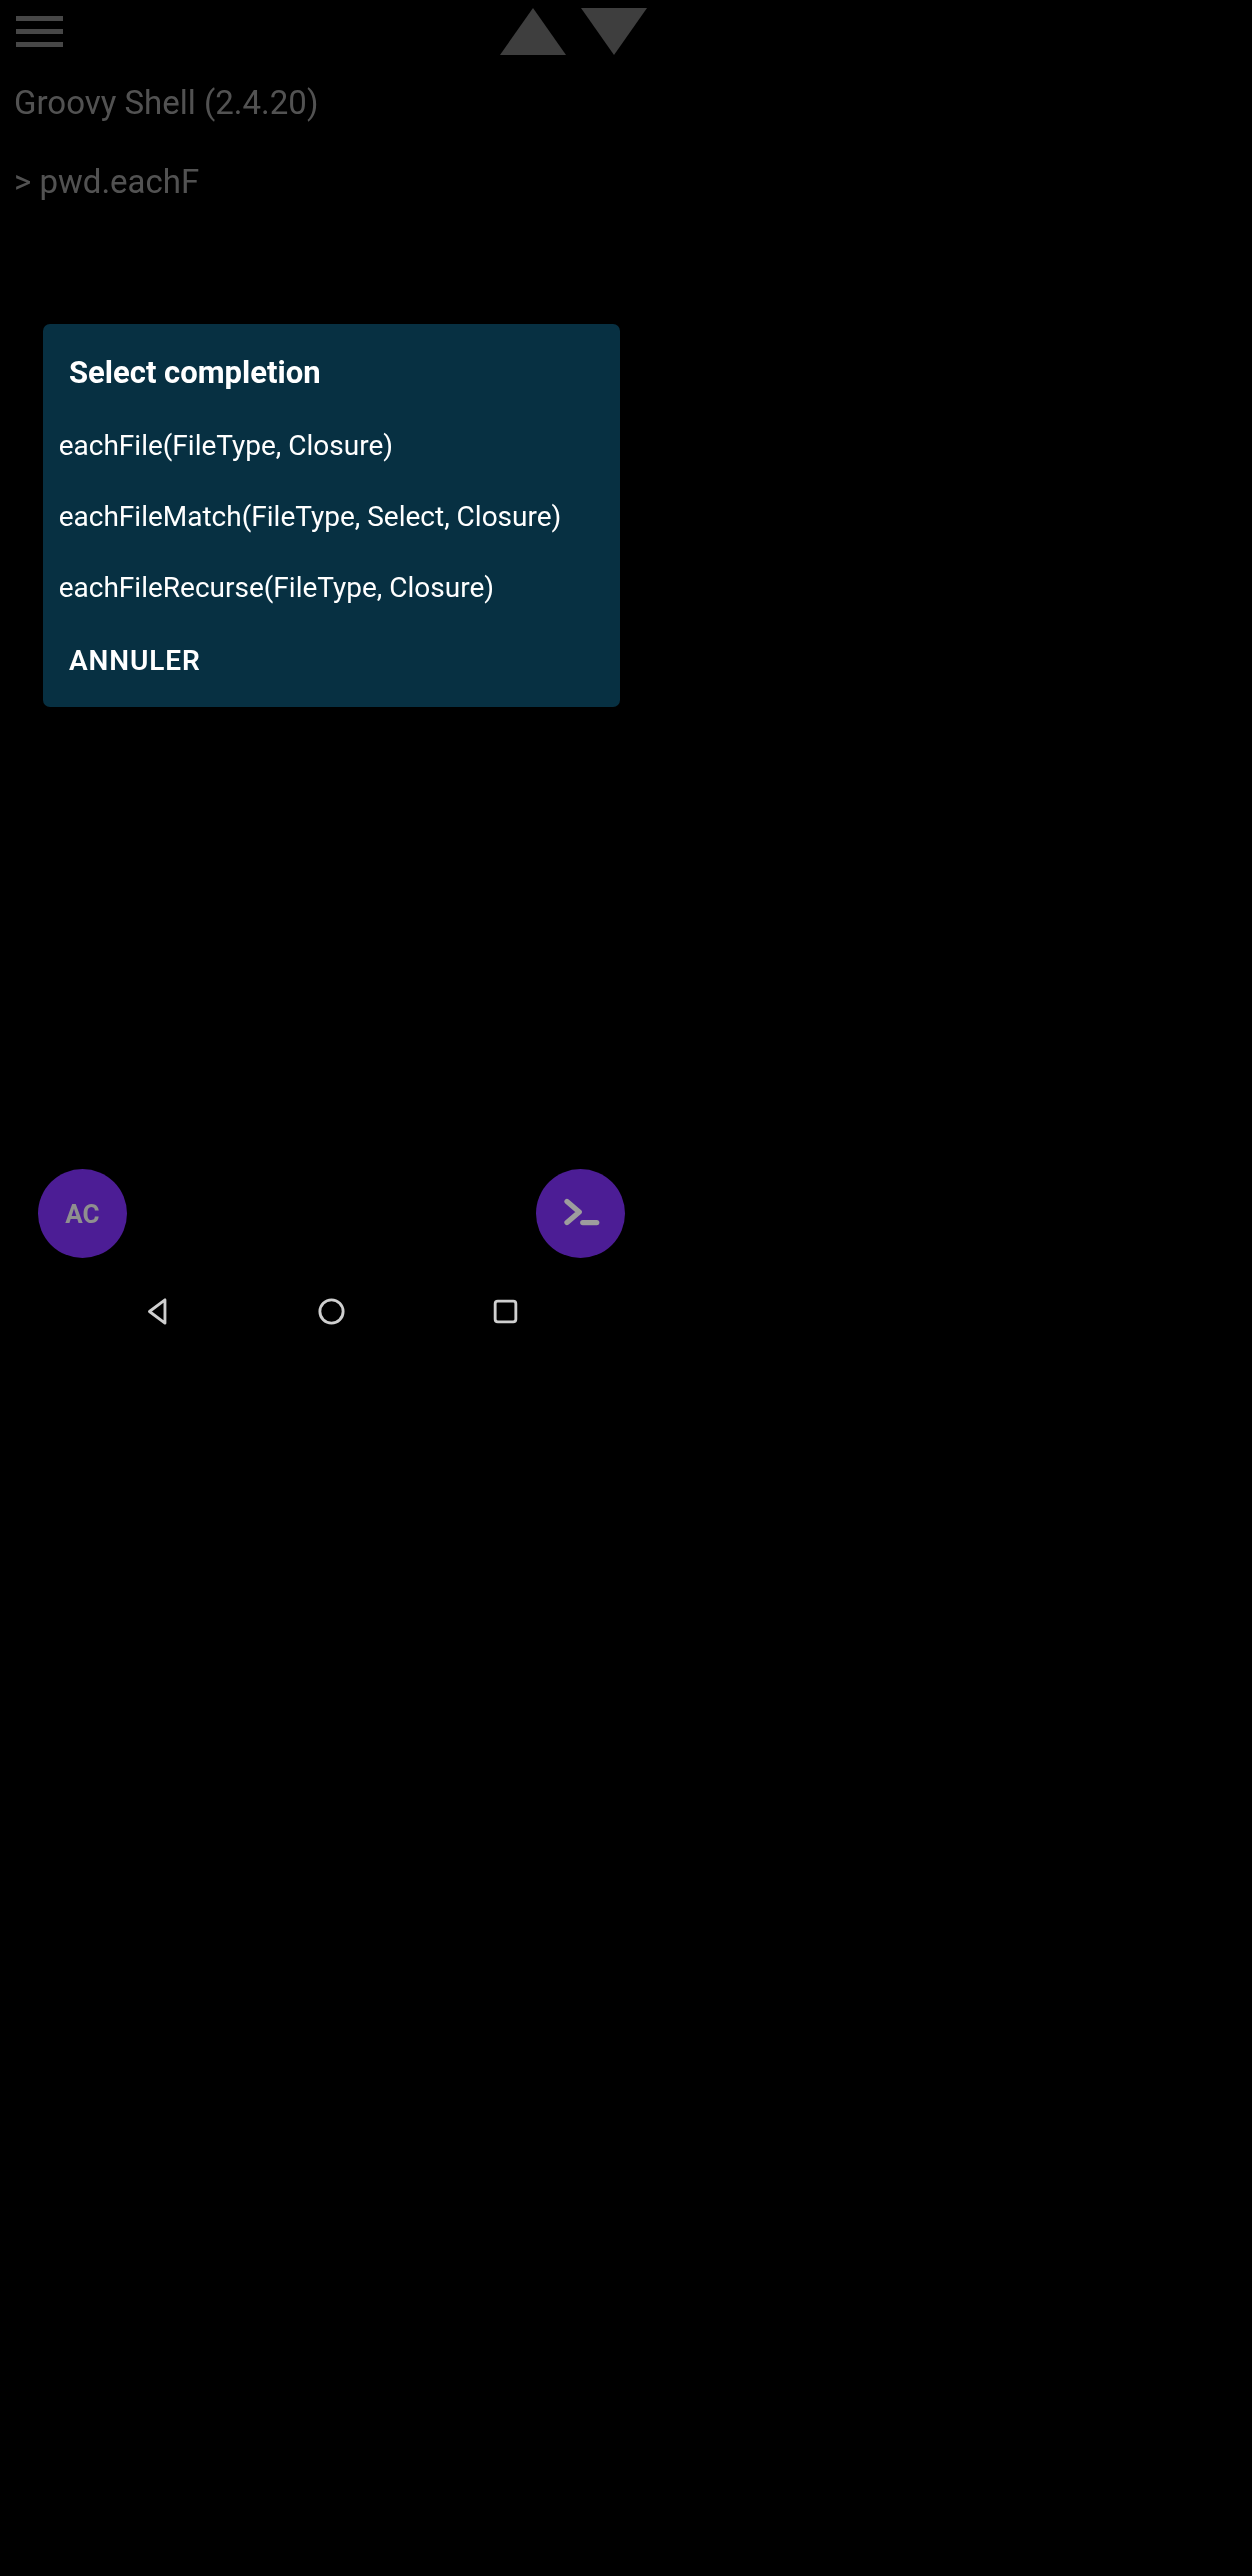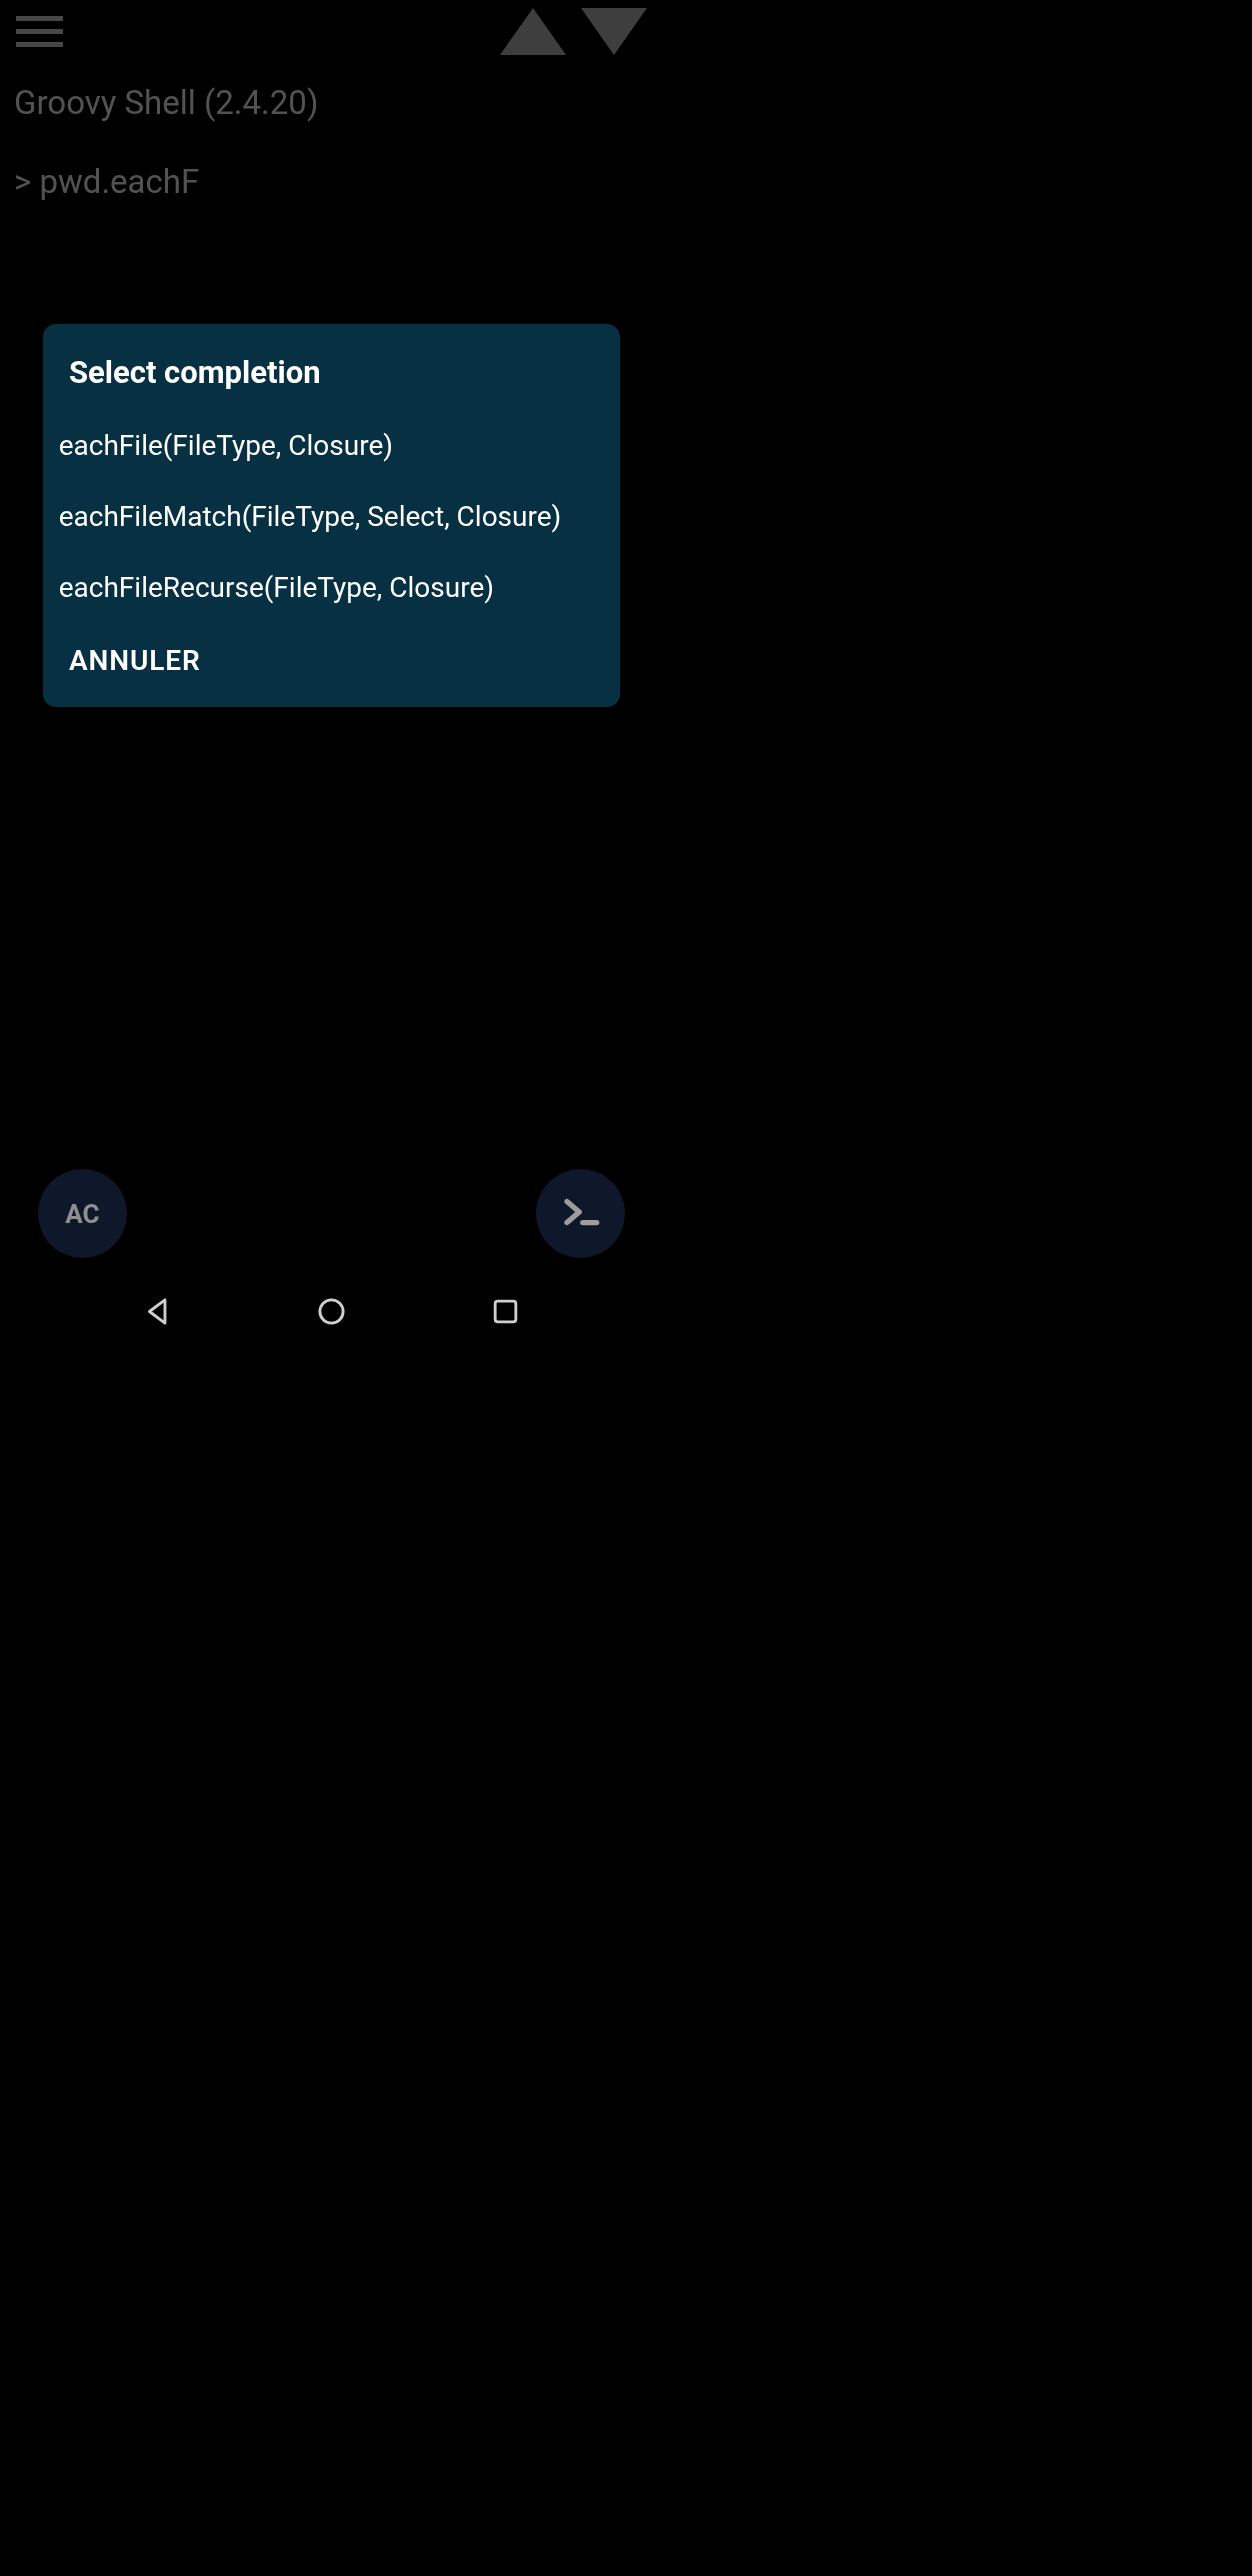--- a/index.html
+++ b/index.html
@@ -67,21 +67,21 @@
   .shell-prompt { top: 162px; left: 14px; }
   
   .dialog {
     position: absolute;
     top: 324px;
     left: 43px;
     right: 43px;
     background: #073042;
     padding: 30px 0 21px 0;
     z-index: 5;
-    border-radius: 13px;
+    border-radius: 7px;
     box-shadow: 0 7px 21px rgba(0,0,0,0.6);
   }
   .dialog-title {
     color: #ffffff;
     font-size: 31px;
     font-weight: 700;
     padding: 0 26px 19px 26px;
   }
   .dialog-item {
     color: #ffffff;
@@ -95,21 +95,21 @@
     font-weight: 600;
     letter-spacing: 0.9px;
     padding: 21px 26px 8.7px 26px;
     display: inline-block;
   }
   
   .fab {
     position: absolute;
     width: 89px; height: 89px;
     border-radius: 50%;
-    background: #0f172a;
+    background: #4c1d95;
     display: flex; align-items: center; justify-content: center;
   }
   .fab-left { left: 38px; bottom: 96px; }
   .fab-right { right: 38px; bottom: 96px; }
   .fab-text {
     color: #8f8f8f;
     font-size: 26px;
     font-weight: 700;
   }
   .fab-prompt-icon svg { width: 42px; height: 42px; }

